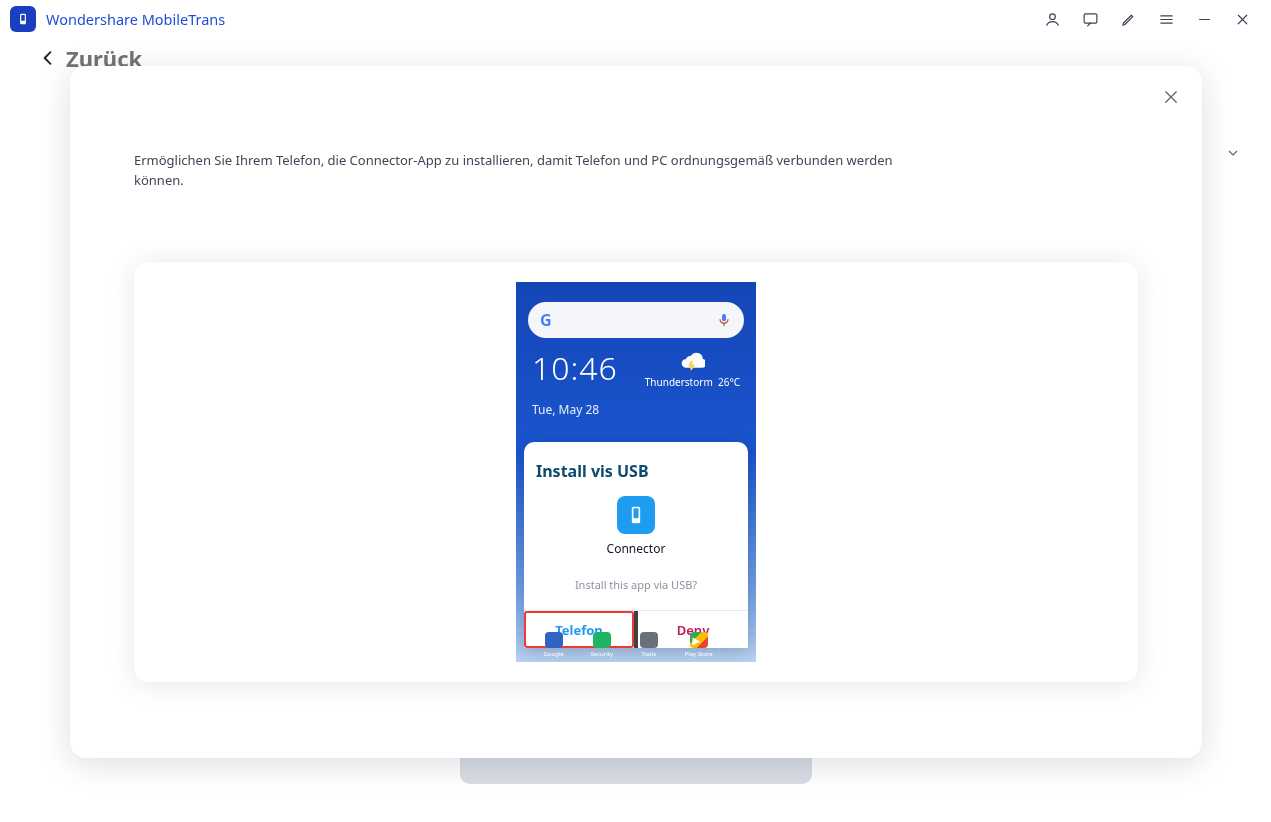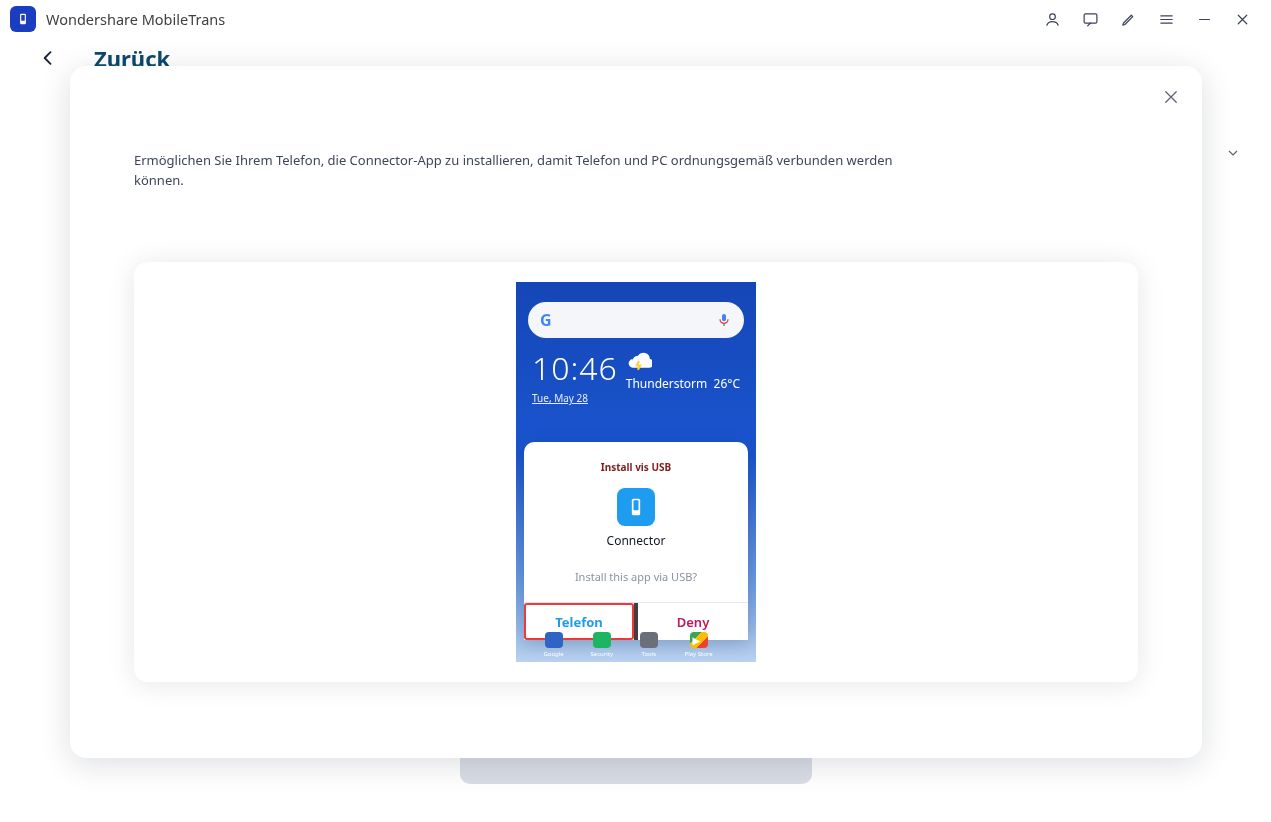--- a/index.html
+++ b/index.html
@@ -1,49 +1,49 @@
 <!DOCTYPE html>
 <html><head>
 <meta charset="utf-8">
 <style>
   *{box-sizing:border-box;margin:0;padding:0;font-family:"Segoe UI",system-ui,-apple-system,Arial,sans-serif;}
   body{width:1271px;height:822px;background:#fff;position:relative;overflow:hidden;color:#1f2937;}
   
   .titlebar{height:38px;display:flex;align-items:center;padding:0 10px;}
   .app-logo{width:26px;height:26px;border-radius:6px;background:#1b3dbf;display:flex;align-items:center;justify-content:center;margin-right:10px;}
   .app-logo svg{width:14px;height:14px;}
-  .app-title{font-size:14.5px;color:#404040;}
+  .app-title{font-size:14.5px;color:#1d4ed8;}
   .titlebar-spacer{flex:1;}
   .tb-btn{width:38px;height:34px;display:flex;align-items:center;justify-content:center;color:#58606e;}
   .tb-btn svg{width:17px;height:17px;stroke:#3d4356;stroke-width:1.7;fill:none;stroke-linecap:round;stroke-linejoin:round;}
   
   .back-hdr{height:40px;display:flex;align-items:center;padding-left:38px;gap:8px;}
   .back-hdr svg{width:20px;height:20px;stroke:#1b2437;stroke-width:2.3;fill:none;stroke-linecap:round;stroke-linejoin:round;}
-  .back-text{font-size:22px;font-weight:700;color:#0c4a6e;margin-left:28px;}
+  .back-text{font-size:22px;font-weight:700;color:#737373;}
   
   .modal{position:absolute;left:70px;top:66px;width:1132px;height:692px;background:#fff;border-radius:16px;box-shadow:0 6px 32px rgba(15,23,42,.14);padding:0;}
   .modal-close{position:absolute;right:18px;top:18px;width:26px;height:26px;display:flex;align-items:center;justify-content:center;cursor:pointer;}
   .modal-close svg{width:18px;height:18px;stroke:#5b6271;stroke-width:1.7;fill:none;stroke-linecap:round;}
   .modal-msg{padding:84px 64px 0 64px;font-size:13px;color:#3e4657;line-height:1.55;max-width:920px;}
   .panel{margin:72px 64px 0 64px;height:420px;border-radius:14px;background:#fff;box-shadow:0 2px 28px rgba(15,23,42,.10);display:flex;align-items:flex-start;justify-content:center;overflow:hidden;}
   
   .phone{width:240px;height:380px;position:relative;border-radius:0;overflow:hidden;background:linear-gradient(180deg,#1546b6 0%,#1a55cf 45%,#6c9de4 80%,#bad2f1 100%);margin-top:20px;}
   .ph-status{height:14px;}
   .ph-search{margin:6px 12px 0 12px;height:36px;background:#f4f6f9;border-radius:18px;display:flex;align-items:center;padding:0 12px;justify-content:space-between;}
   .g-logo{font-weight:700;font-size:16px;}
   .g-logo .B{color:#4285F4;}
   .mic{width:16px;height:16px;}
   .ph-clock{color:#fff;padding:8px 16px 4px 16px;display:flex;justify-content:space-between;}
   .ph-time{font-size:32px;font-weight:300;letter-spacing:1px;}
-  .ph-date{font-size:10px;opacity:.9;margin-top:2px;text-decoration:underline;}
-  .ph-weather{display:flex;flex-direction:column;font-size:12px;}
+  .ph-date{font-size:12px;opacity:.9;margin-top:12px;}
+  .ph-weather{display:flex;flex-direction:column;align-items:center;font-size:10px;}
   .weather-ico{width:26px;height:26px;margin-bottom:3px;}
   
   .ph-card{position:absolute;left:8px;right:8px;top:160px;background:#fff;border-radius:10px 10px 0 0;padding:18px 12px 0 12px;box-shadow:0 4px 18px rgba(0,0,0,.18);}
-  .card-title{font-size:10px;font-weight:700;text-align:center;color:#7f1d1d;}
+  .card-title{font-size:16px;font-weight:700;text-align:left;color:#0c4a6e;}
   .card-ico-wrap{margin:14px auto 6px auto;width:38px;height:38px;border-radius:8px;background:#1d9cf0;display:flex;align-items:center;justify-content:center;}
   .card-ico-wrap svg{width:20px;height:20px;fill:#fff;}
   .card-app{text-align:center;font-size:12px;color:#111827;margin-bottom:20px;}
   .card-q{text-align:center;font-size:11px;color:#8b93a1;margin-bottom:18px;}
   .card-btns{display:flex;border-top:1px solid #e6e8ee;height:38px;margin:0 -12px;}
   .cbtn{flex:1;display:flex;align-items:center;justify-content:center;font-size:13px;}
   .cbtn.install{color:#1d9cf0;font-weight:700;outline:2px solid #f03838;outline-offset:-2px;border-radius:3px;}
   .cbtn.deny{color:#be185d;font-weight:600;border-left:4px solid #404040;}
   
   .ph-dock{position:absolute;left:0;right:16px;bottom:0;height:34px;display:flex;justify-content:space-around;padding:4px 14px;}

